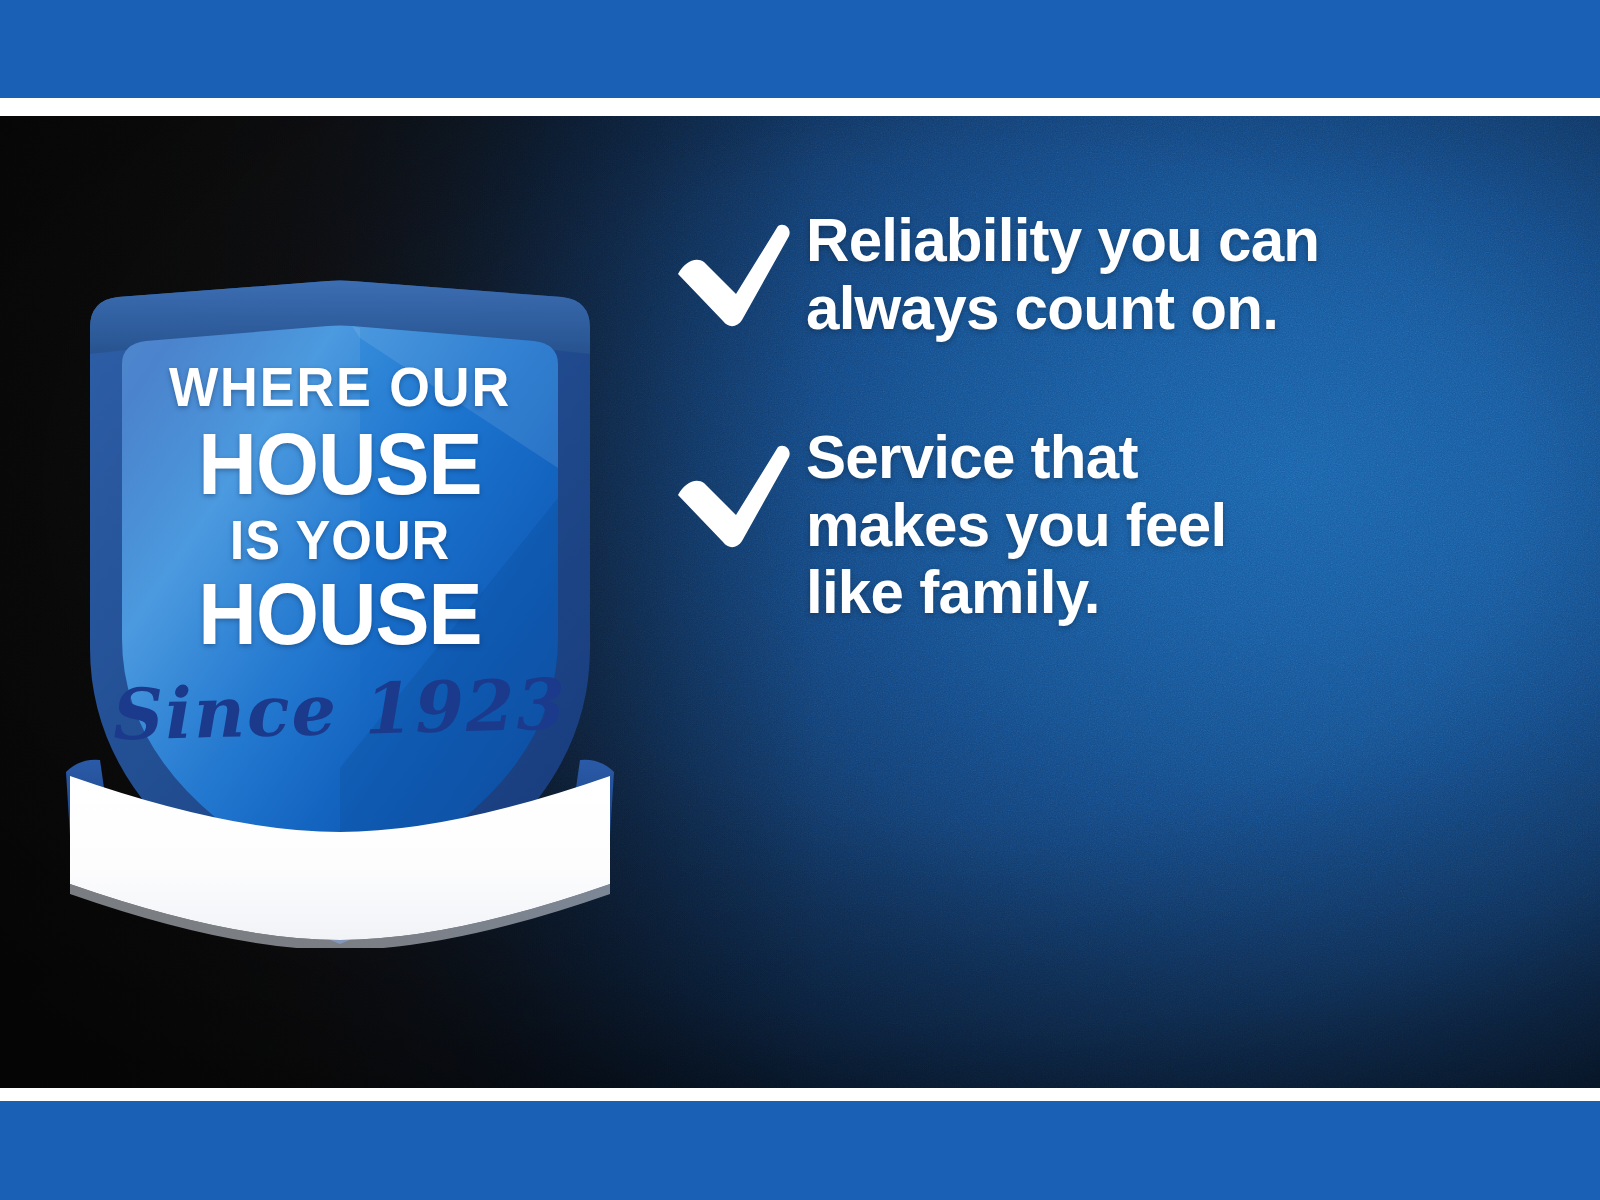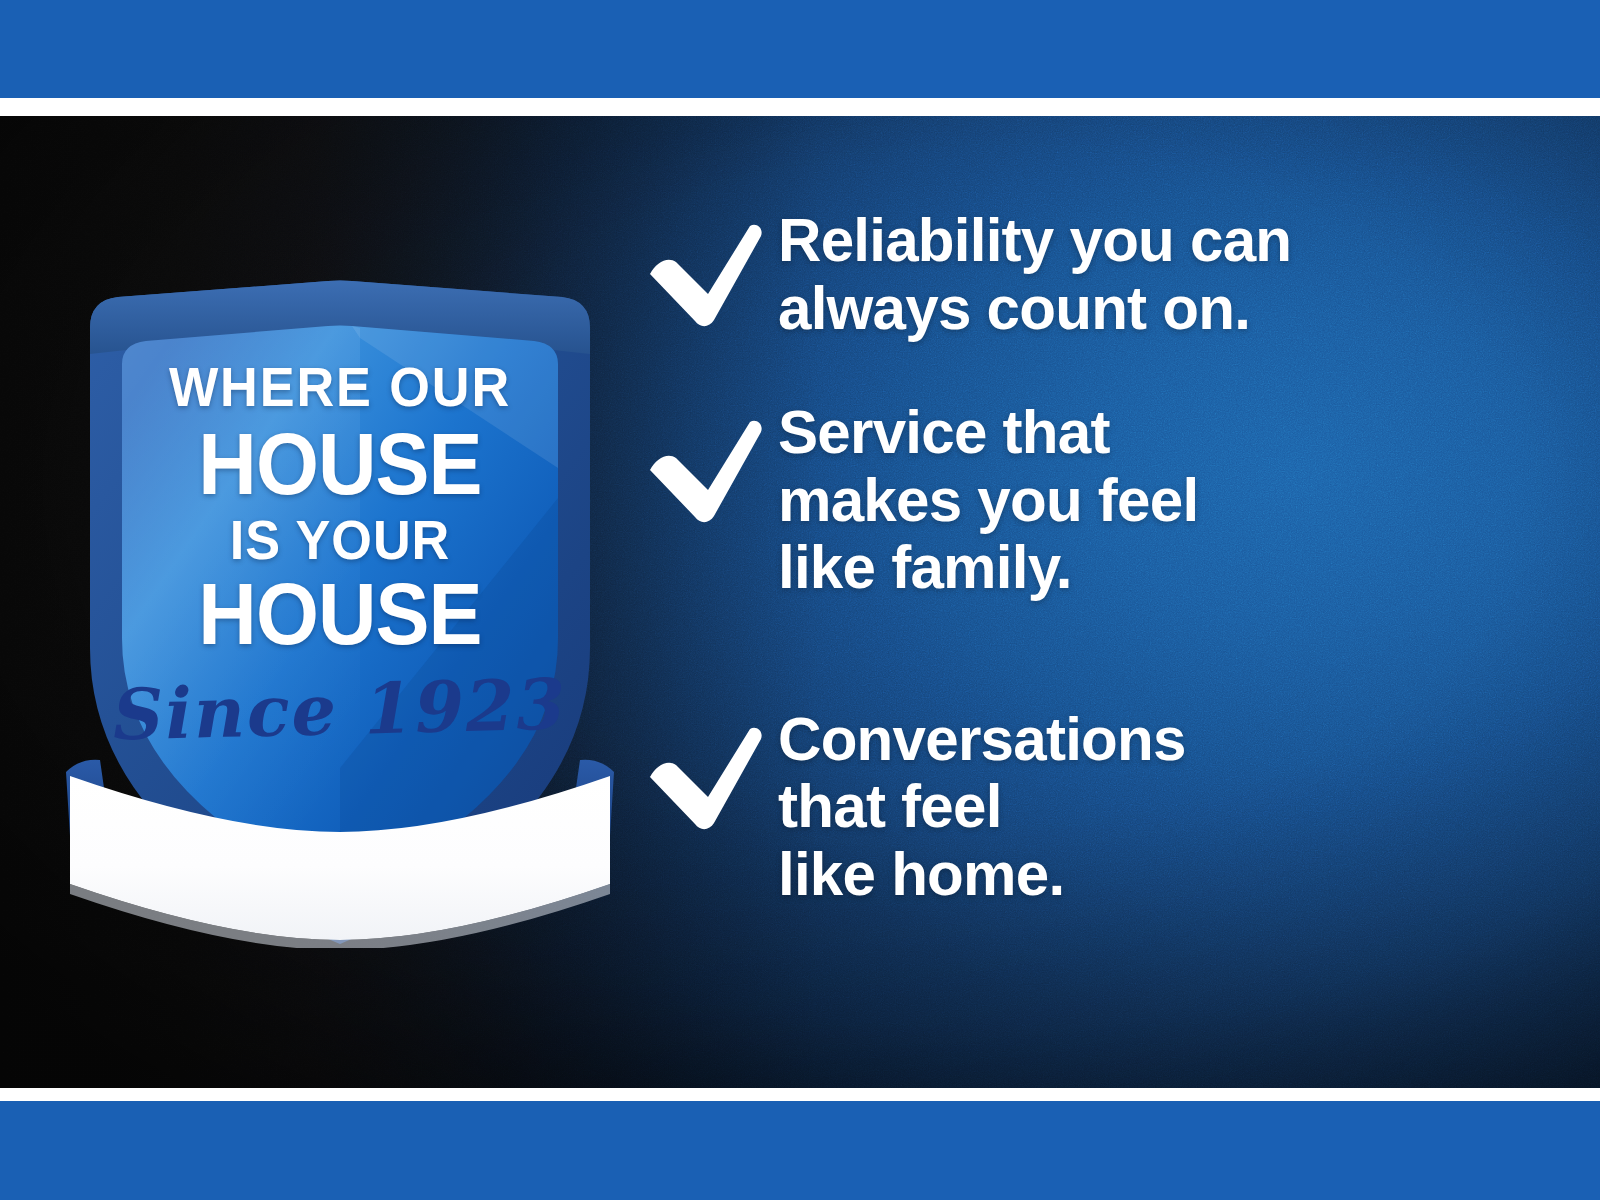--- a/index.html
+++ b/index.html
@@ -131,21 +131,21 @@
     font-style: italic;
     font-weight: 700;
     font-family: "DejaVu Serif", serif;
     letter-spacing: 2px;
     transform: rotate(-1.4deg);
   }
 
   
   #benefits {
     position: absolute;
-    left: 646px;
+    left: 674px;
     top: 206px;
     width: 810px;
   }
   .benefit {
     position: relative;
     display: flex;
     align-items: flex-start;
     margin-bottom: 0;
   }
   .check-wrap {
@@ -159,21 +159,21 @@
     line-height: 1.09;
     letter-spacing: -0.8px;
     transform: scaleX(0.97);
     transform-origin: left center;
     font-family: "Liberation Sans", sans-serif;
     text-shadow: 0 2px 6px rgba(0,0,0,0.28);
   }
   .benefit-text .ln { display: block; white-space: nowrap; }
 
   #benefit-0 { margin-top: 0;   }
-  #benefit-1 { margin-top: 57px; }
+  #benefit-1 { margin-top: 82px; }
   #benefit-2 { margin-top: 104px; }
   #benefit-1 .check-wrap { padding-top: 20px; }
   #benefit-2 .check-wrap { padding-top: 20px; }
 </style>
 </head>
 <body>
 
 <div id="stage">
 
   <div id="bar-top" class="bar"></div>
@@ -303,30 +303,18 @@
           <path d="M 4 52 C 10 40 22 34 30 40 L 62 72 L 104 4 C 110 0 118 6 115 14 L 68 98 C 63 106 54 106 49 99 Z" fill="#ffffff"></path>
         </svg>
       </div>
       <div class="benefit-text">
         <span class="ln">Service that</span>
         <span class="ln">makes you feel</span>
         <span class="ln">like family.</span>
       </div>
     </div>
 
-    <div class="benefit" id="benefit-2">
-      <div class="check-wrap">
-        <svg width="118" height="106" viewBox="0 0 118 106">
-          <path d="M 4 52 C 10 40 22 34 30 40 L 62 72 L 104 4 C 110 0 118 6 115 14 L 68 98 C 63 106 54 106 49 99 Z" fill="#ffffff"></path>
-        </svg>
-      </div>
-      <div class="benefit-text">
-        <span class="ln">Conversations</span>
-        <span class="ln">that feel</span>
-        <span class="ln">like home.</span>
-      </div>
-    </div>
 
   </div>
 
   <div id="bar-bottom" class="bar"></div>
 
 </div>
 
 </body></html>

